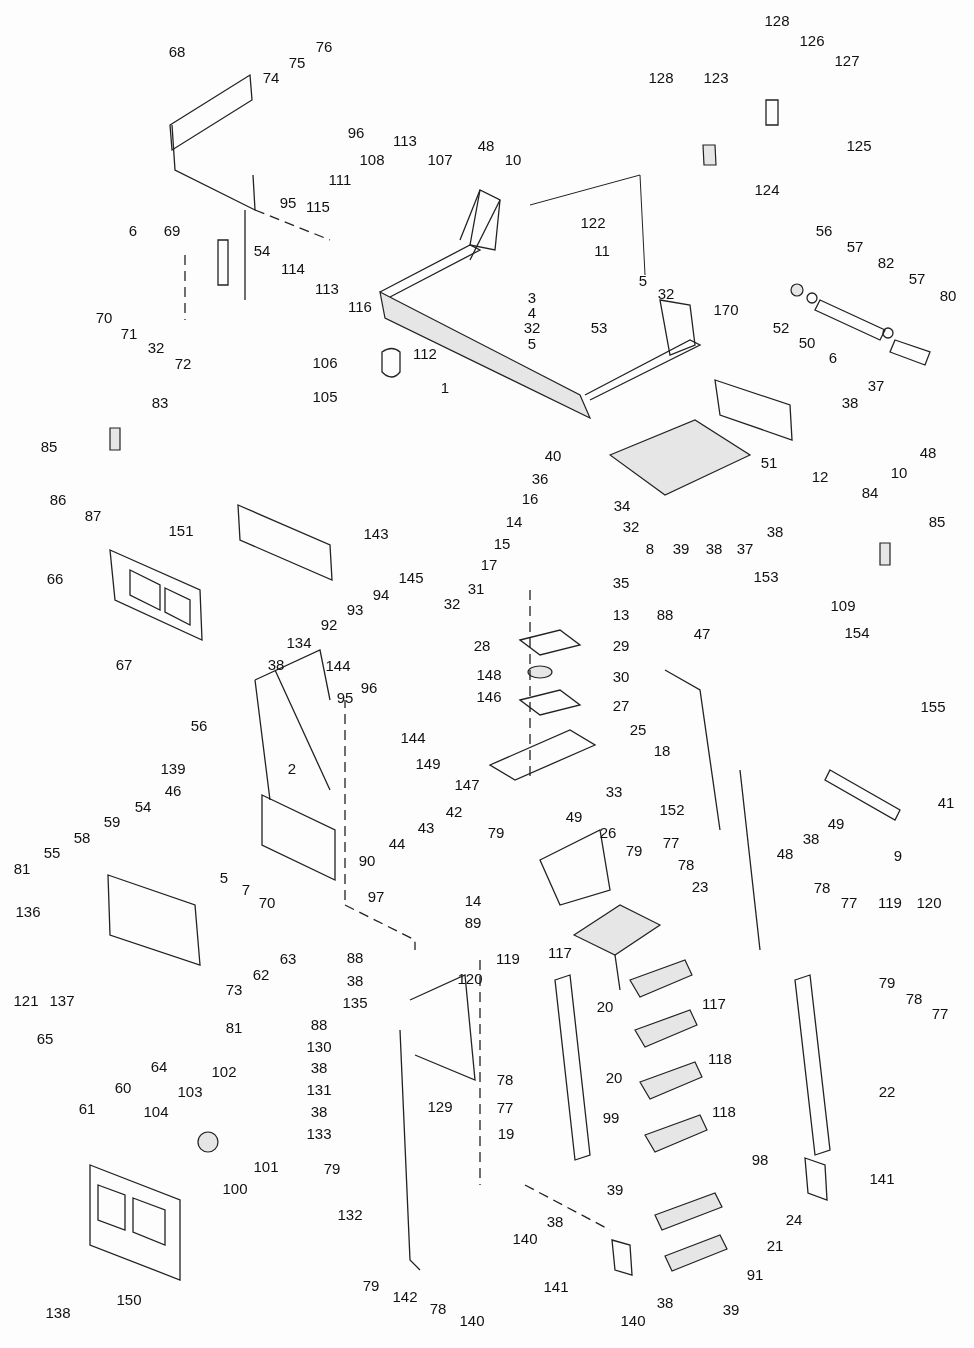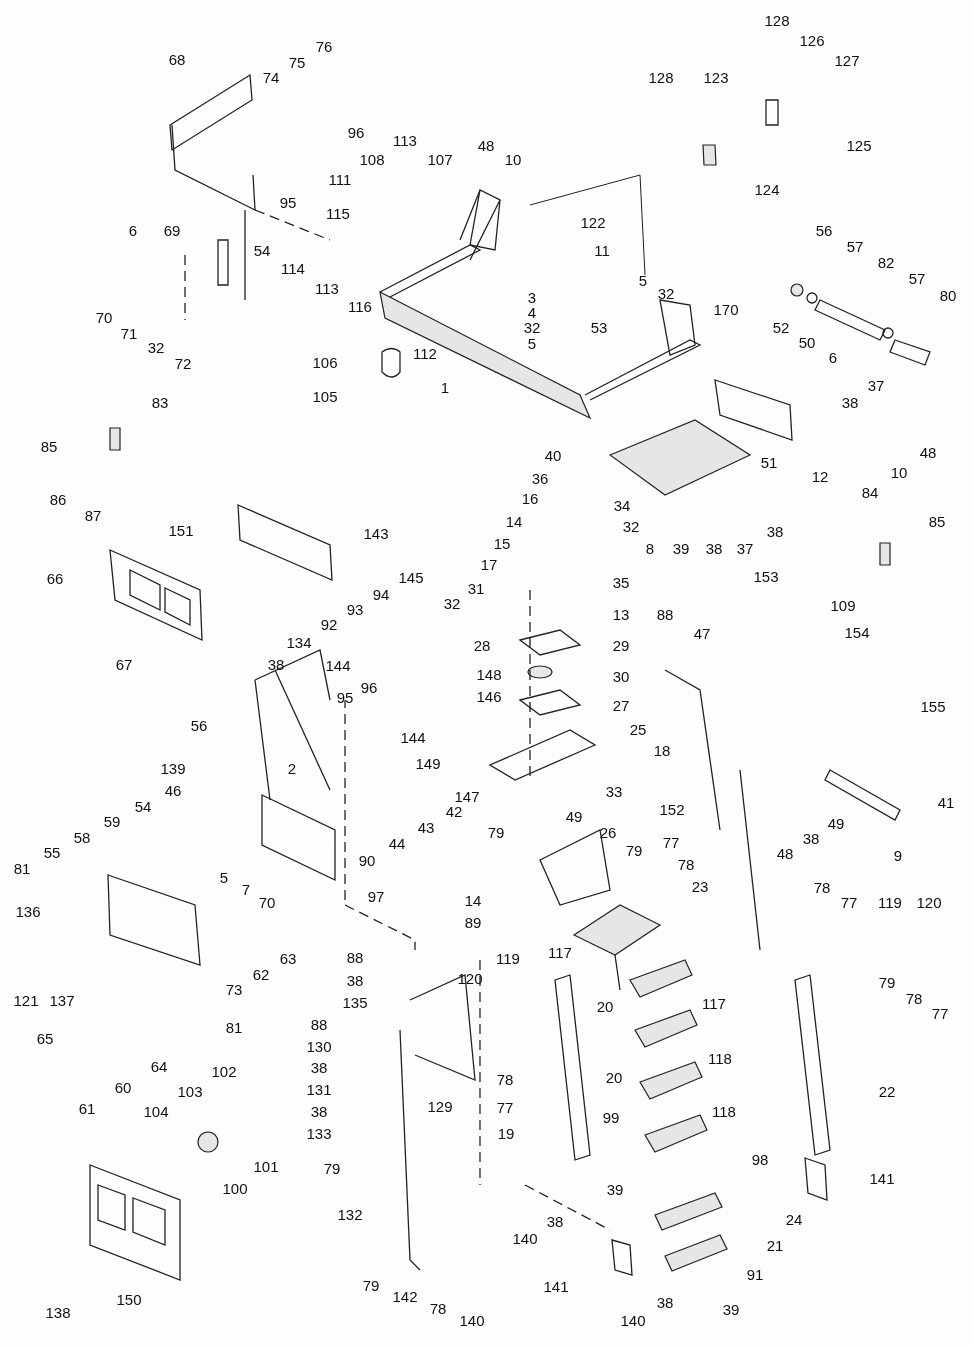--- a/index.html
+++ b/index.html
@@ -104,34 +104,34 @@
     <path class="dash" d="M245 290 L245 300"></path>
     <path class="dash" d="M185 255 L185 320"></path>
     <path class="dash" d="M345 900 L345 700"></path>
     <path class="dash" d="M345 905 L415 940 L415 950"></path>
     <path class="dash" d="M480 960 L480 1185"></path>
     <path class="dash" d="M525 1185 L610 1230"></path>
     <path class="thin" d="M640 175 L530 205 M640 175 L645 275"></path>
   </svg>
 
   <div id="labels">
-      <div class="lbl" style="left: 177px; top: 59px; text-align: center;">68</div>
+      <div class="lbl" style="left: 177px; top: 51px; text-align: center;">68</div>
       <div class="lbl" style="left: 271px; top: 77px;">74</div>
       <div class="lbl" style="left: 297px; top: 62px;">75</div>
       <div class="lbl" style="left: 324px; top: 46px;">76</div>
       <div class="lbl" style="left: 356px; top: 132px;">96</div>
       <div class="lbl" style="left: 288px; top: 202px;">95</div>
       <div class="lbl" style="left: 133px; top: 230px;">6</div>
       <div class="lbl" style="left: 172px; top: 230px;">69</div>
       <div class="lbl" style="left: 262px; top: 250px;">54</div>
       <div class="lbl" style="left: 372px; top: 159px;">108</div>
       <div class="lbl" style="left: 405px; top: 140px;">113</div>
       <div class="lbl" style="left: 440px; top: 159px;">107</div>
       <div class="lbl" style="left: 340px; top: 179px;">111</div>
-      <div class="lbl" style="left: 318px; top: 213px; margin-left: 20px;">115</div>
+      <div class="lbl" style="left: 318px; top: 206px;">115</div>
       <div class="lbl" style="left: 293px; top: 268px;">114</div>
       <div class="lbl" style="left: 327px; top: 288px;">113</div>
       <div class="lbl" style="left: 360px; top: 306px;">116</div>
       <div class="lbl" style="left: 104px; top: 317px;">70</div>
       <div class="lbl" style="left: 129px; top: 333px;">71</div>
       <div class="lbl" style="left: 156px; top: 347px;">32</div>
       <div class="lbl" style="left: 183px; top: 363px;">72</div>
       <div class="lbl" style="left: 325px; top: 362px;">106</div>
       <div class="lbl" style="left: 325px; top: 396px;">105</div>
       <div class="lbl" style="left: 425px; top: 353px;">112</div>
@@ -208,21 +208,21 @@
       <div class="lbl" style="left: 574px; top: 816px;">49</div>
       <div class="lbl" style="left: 672px; top: 809px;">152</div>
       <div class="lbl" style="left: 665px; top: 614px;">88</div>
       <div class="lbl" style="left: 702px; top: 633px;">47</div>
       <div class="lbl" style="left: 276px; top: 664px;">38</div>
       <div class="lbl" style="left: 199px; top: 725px;">56</div>
       <div class="lbl" style="left: 345px; top: 697px;">95</div>
       <div class="lbl" style="left: 369px; top: 687px;">96</div>
       <div class="lbl" style="left: 413px; top: 737px;">144</div>
       <div class="lbl" style="left: 428px; top: 763px;">149</div>
-      <div class="lbl" style="left: 467px; top: 784px; margin-top: 12px;">147</div>
+      <div class="lbl" style="left: 467px; top: 784px;">147</div>
       <div class="lbl" style="left: 454px; top: 811px;">42</div>
       <div class="lbl" style="left: 426px; top: 827px;">43</div>
       <div class="lbl" style="left: 397px; top: 843px;">44</div>
       <div class="lbl" style="left: 367px; top: 860px;">90</div>
       <div class="lbl" style="left: 292px; top: 768px;">2</div>
       <div class="lbl" style="left: 173px; top: 768px;">139</div>
       <div class="lbl" style="left: 173px; top: 790px;">46</div>
       <div class="lbl" style="left: 143px; top: 806px;">54</div>
       <div class="lbl" style="left: 112px; top: 821px;">59</div>
       <div class="lbl" style="left: 82px; top: 837px;">58</div>

